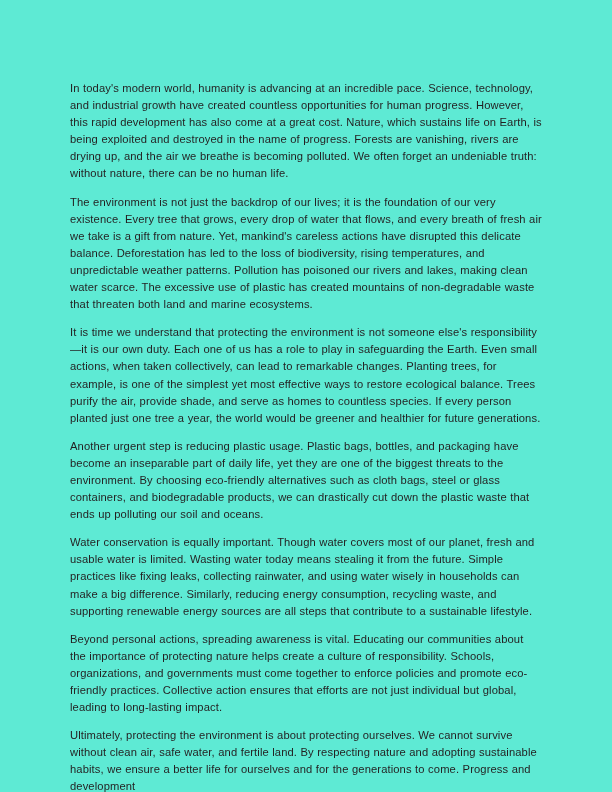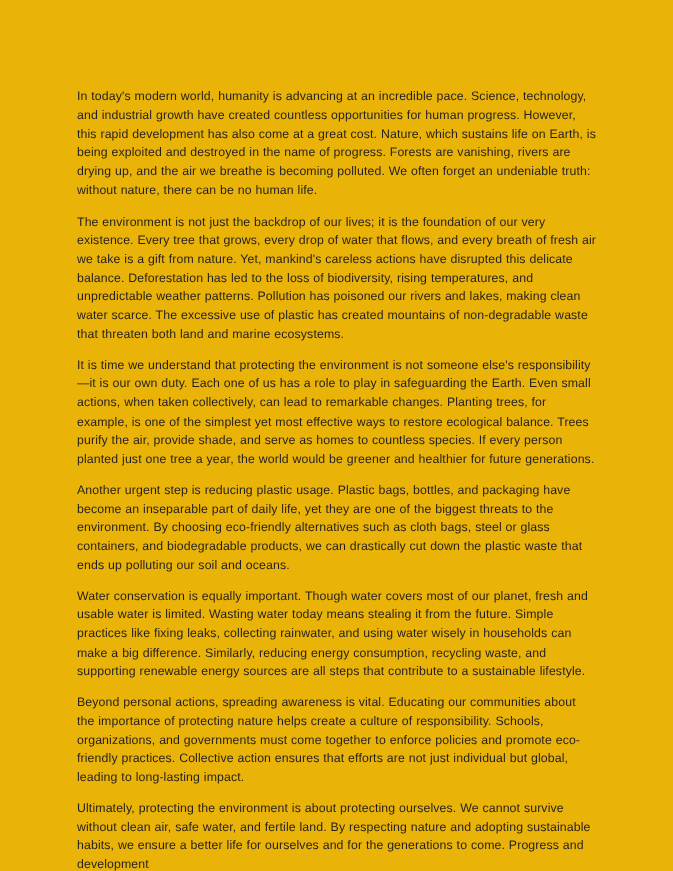--- a/index.html
+++ b/index.html
@@ -10,21 +10,21 @@
   }
 
   body {
     font-family: "Liberation Sans", sans-serif;
   }
 
   .page {
     position: relative;
     width: 612px;
     height: 792px;
-    background: #eab308;
+    background: #5eead4;
     overflow: hidden;
     box-sizing: border-box;
   }
 
   .document-body {
     position: absolute;
     left: 70px;
     top: 80px;
     width: 472px;
   }

